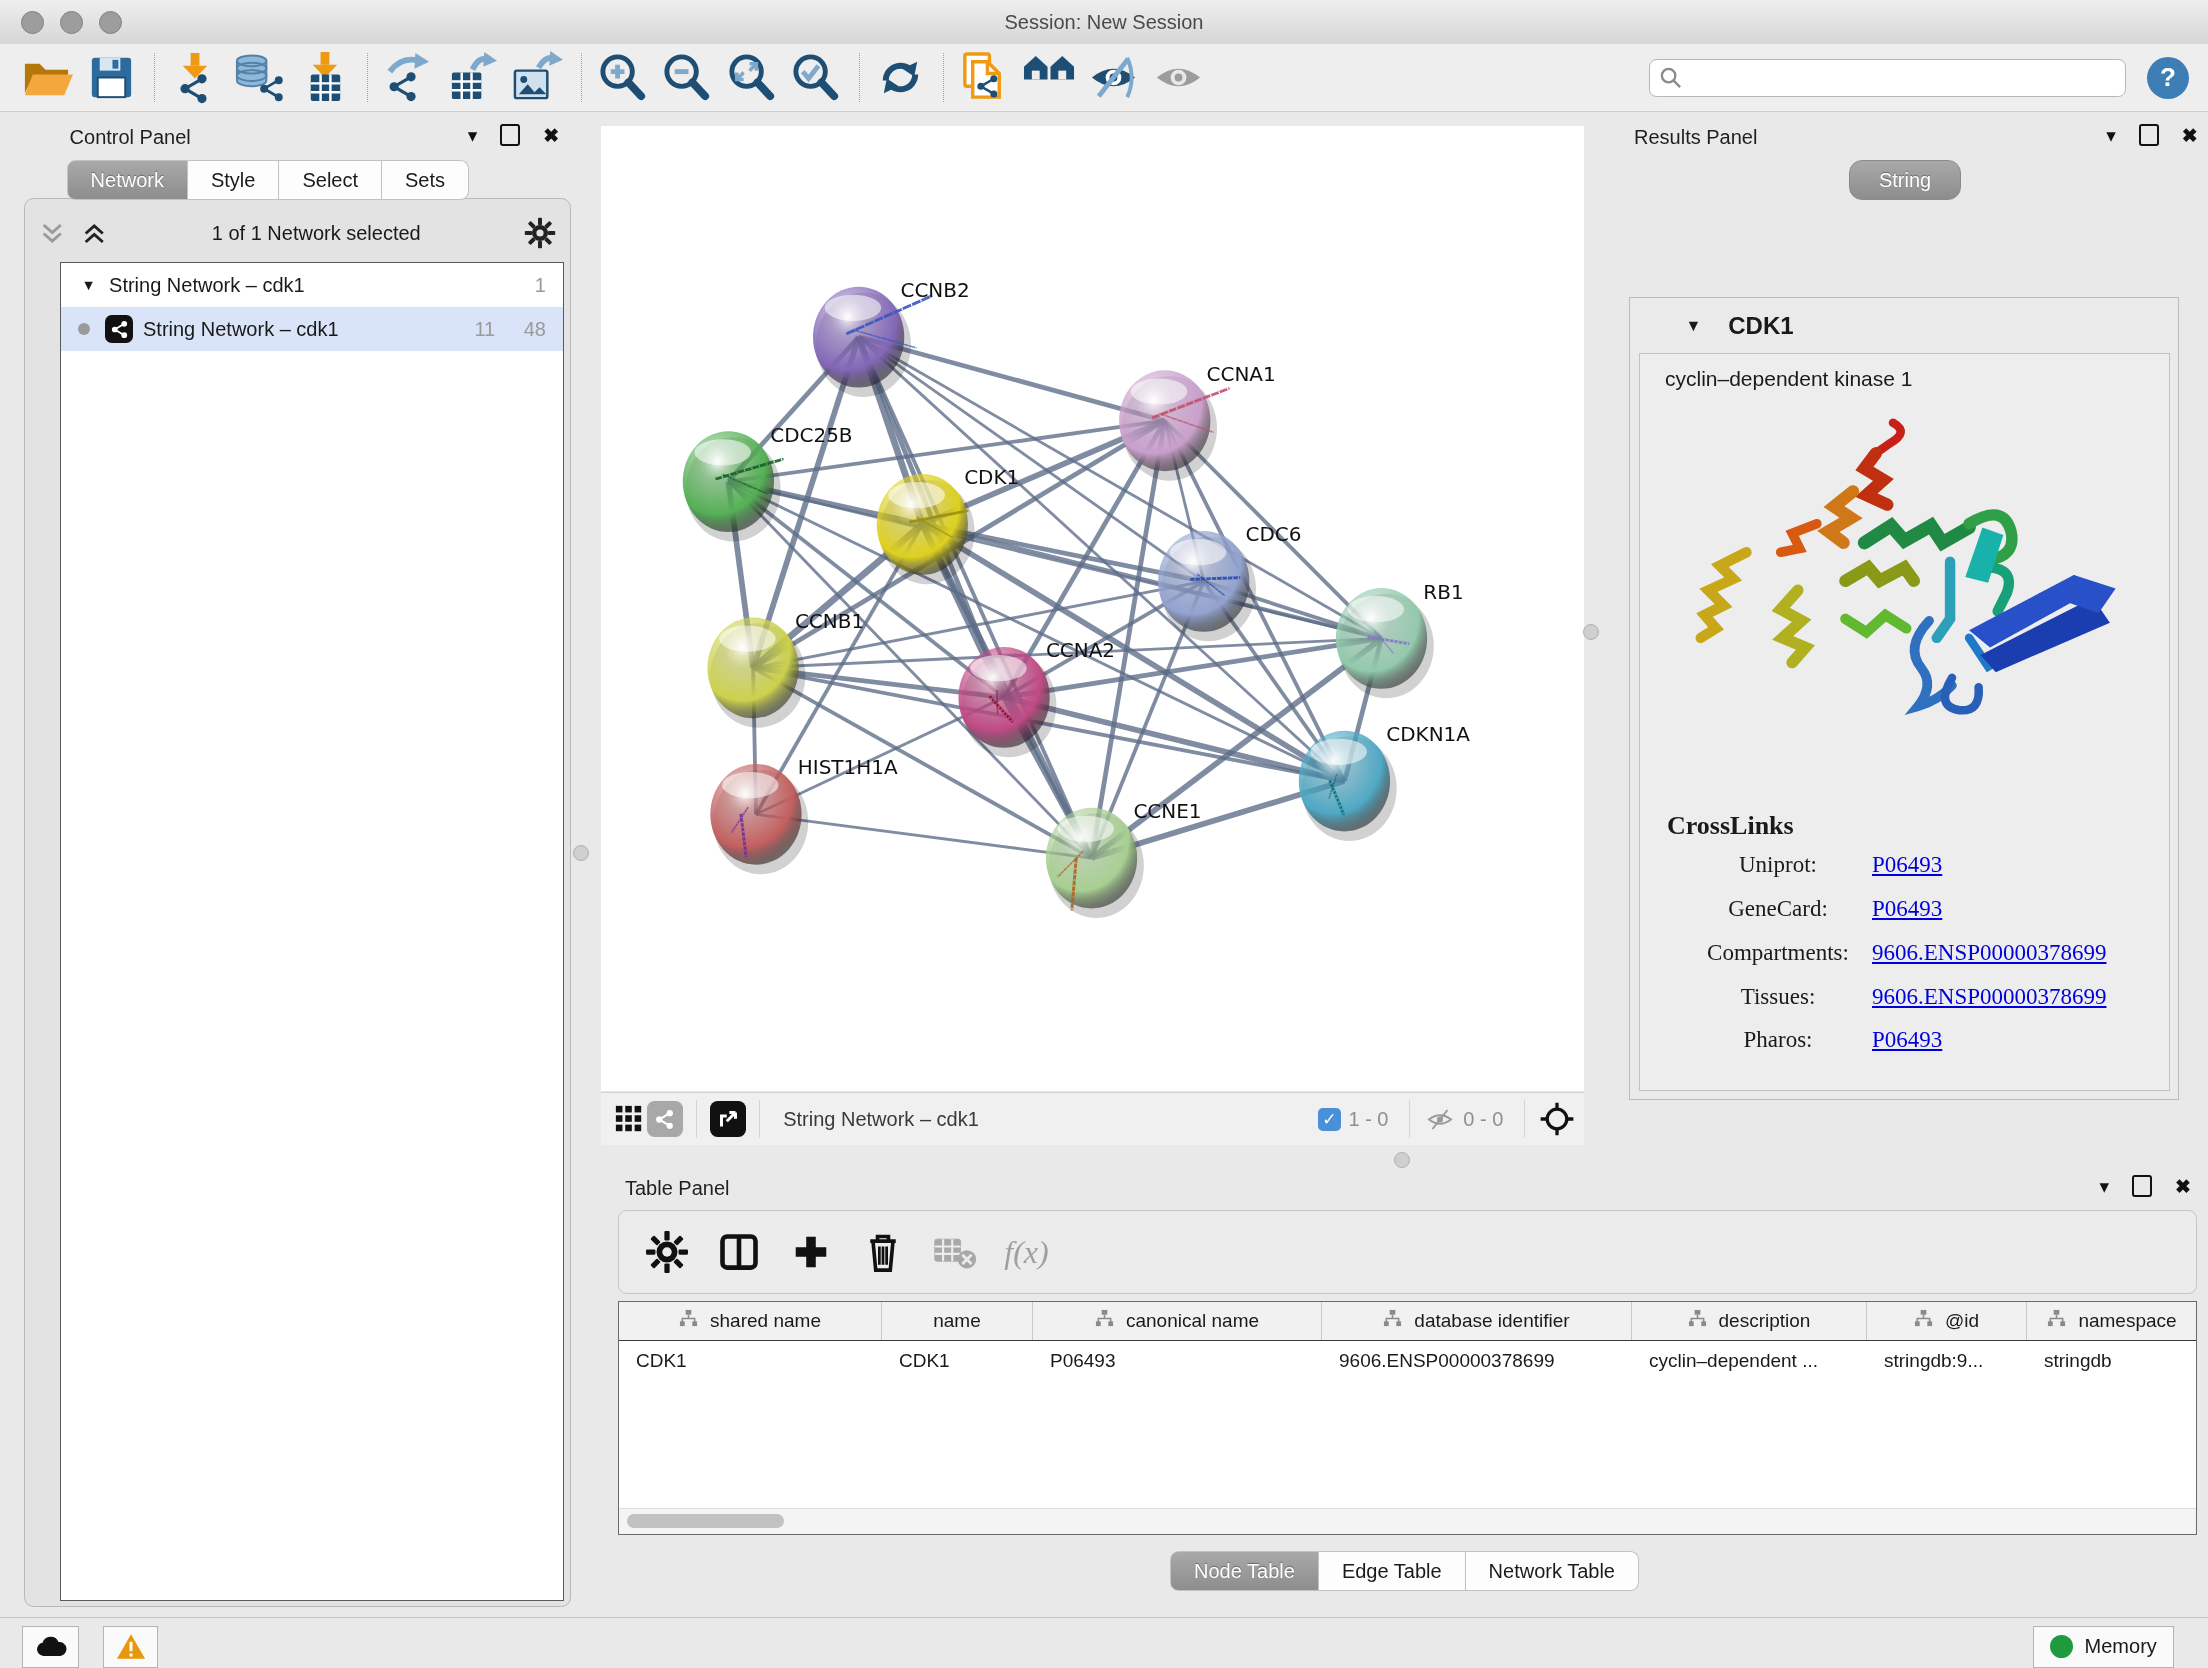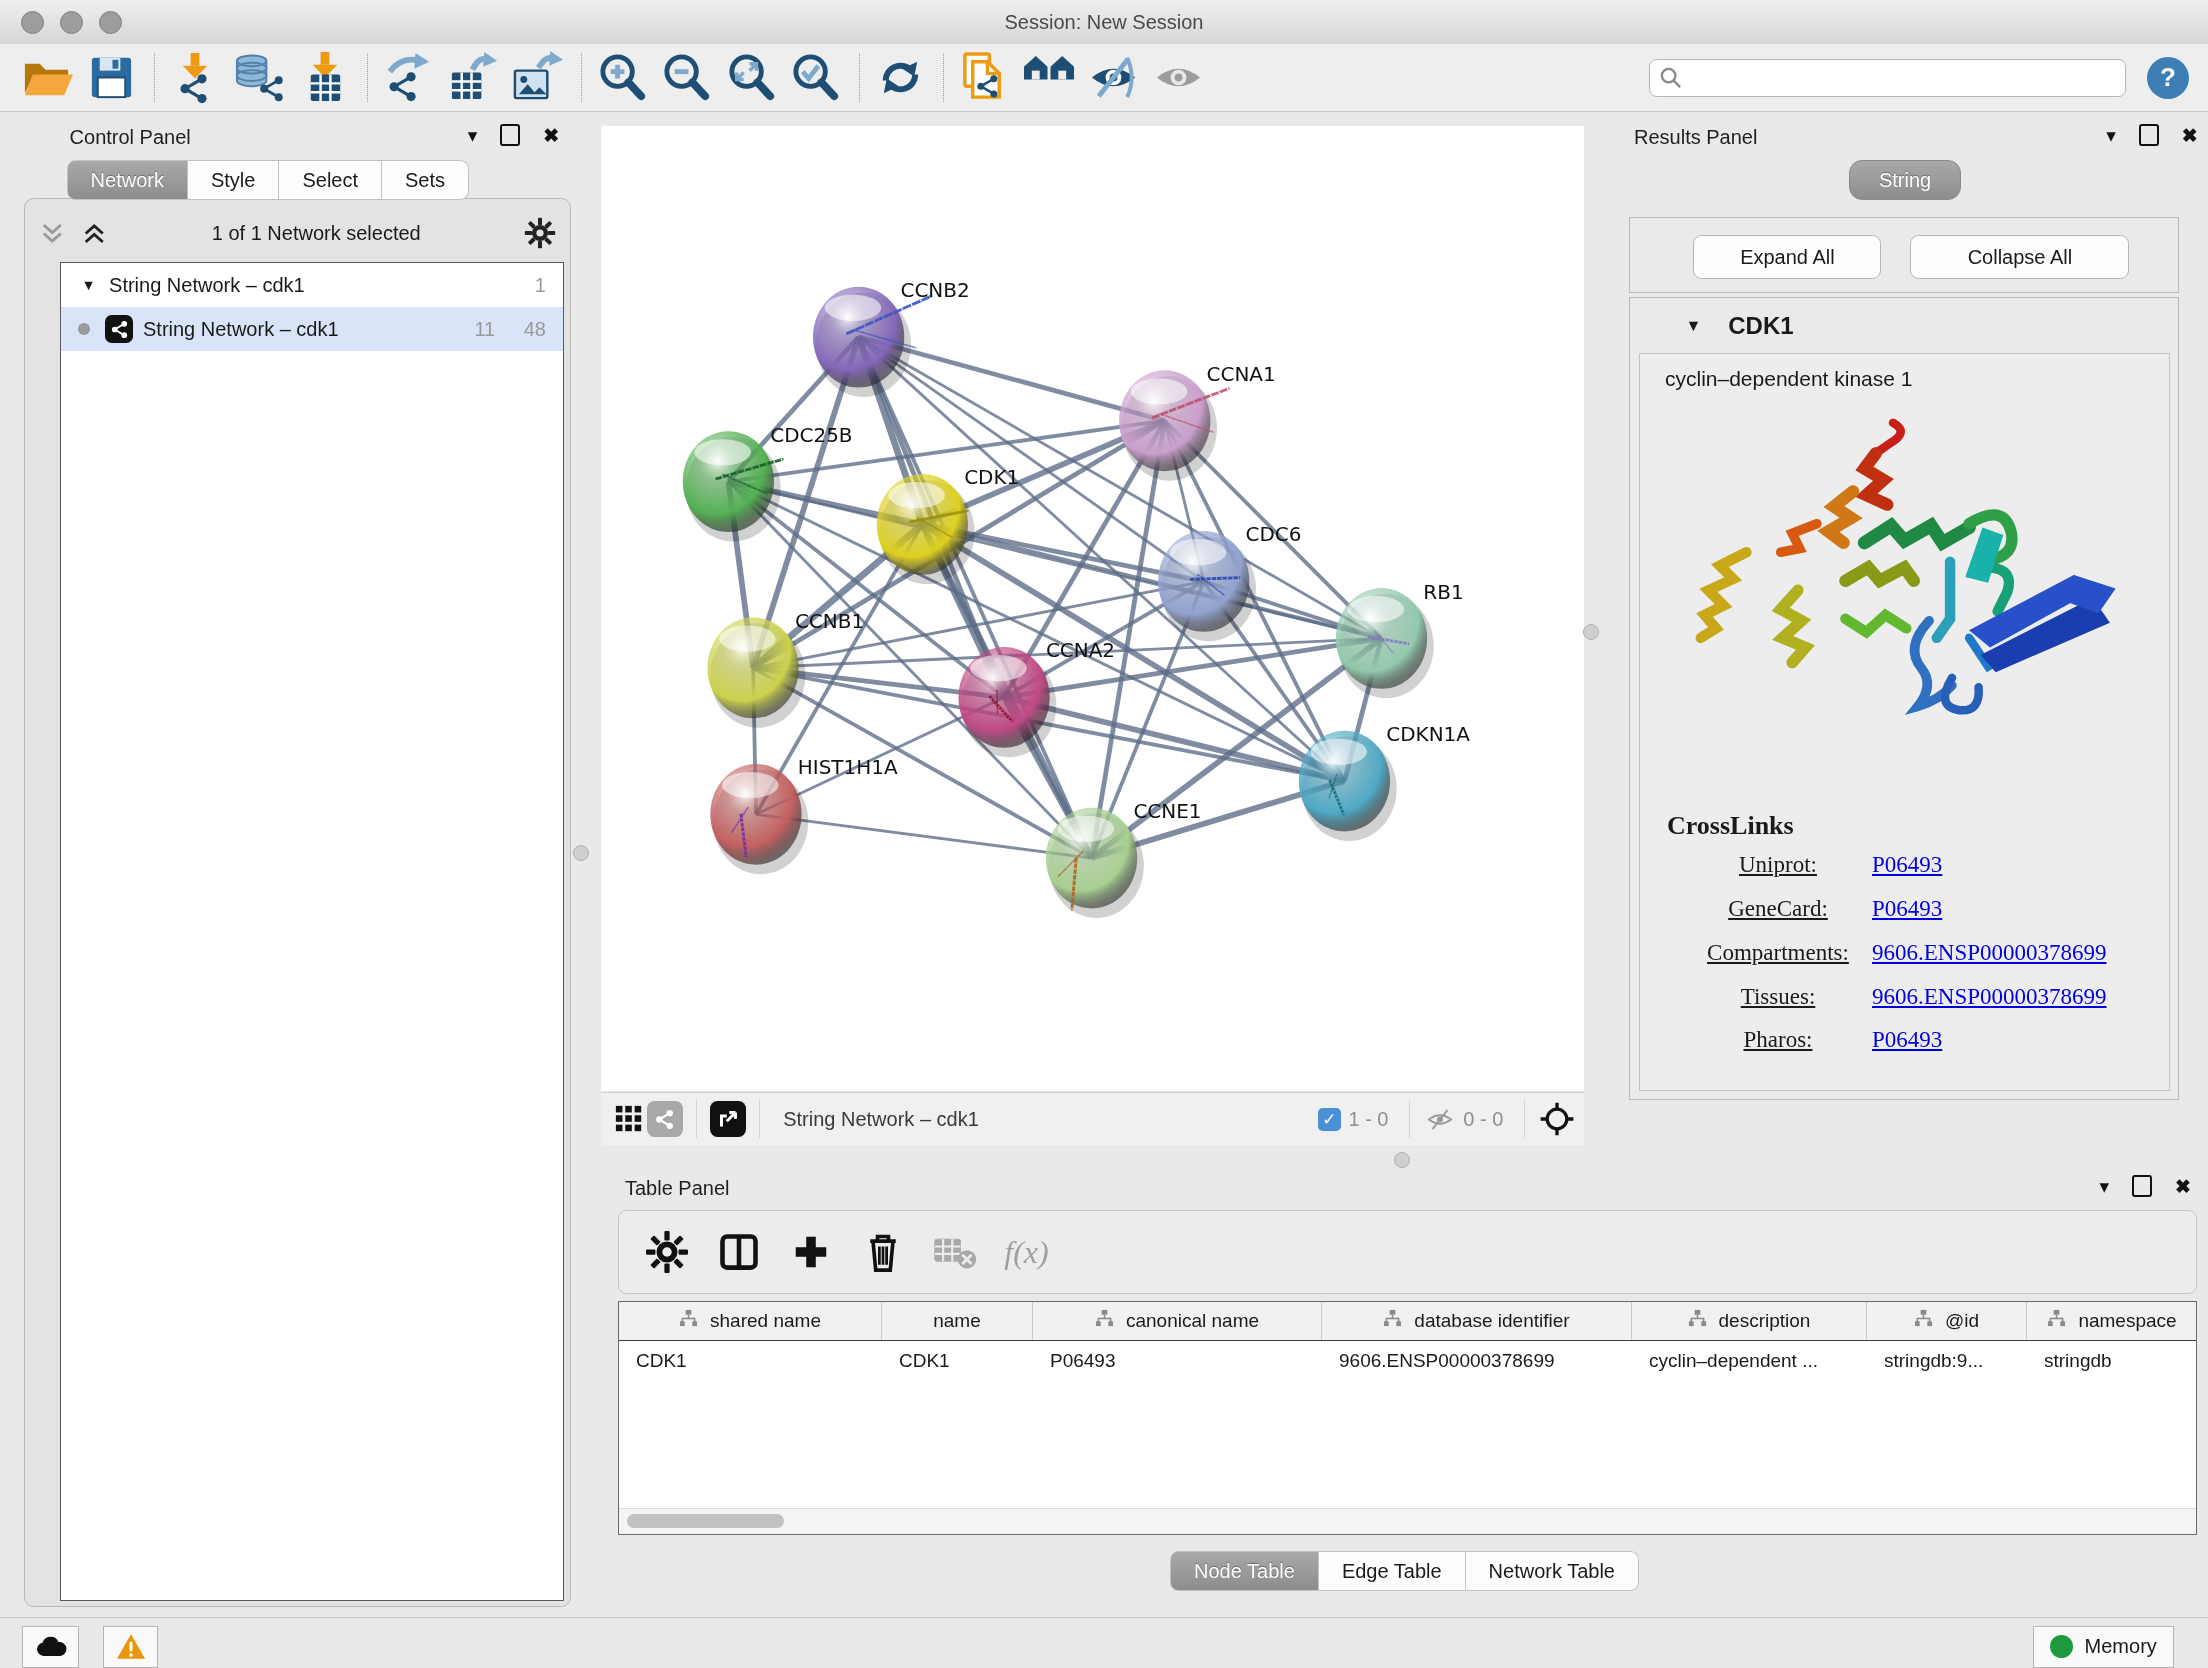--- a/index.html
+++ b/index.html
@@ -64,21 +64,21 @@
   .rp-box{position:absolute;left:12.4px;width:550px;background:#eaeaea;border:1.9px solid #bbb;box-sizing:border-box;}
   #rp-box1{top:99px;height:76px;}
   #rp-box1 .btn{position:absolute;top:17px;height:42px;background:#fdfdfd;border:1px solid #b4b4b4;border-radius:8.6px;
     font-size:20px;display:flex;align-items:center;justify-content:center;}
   #rp-box2{top:179px;height:803px;}
   .cdk-header{height:55px;display:flex;align-items:center;font-size:24px;font-weight:bold;}
   .rp-inner{position:absolute;left:8.6px;right:8.6px;top:55px;bottom:7.6px;background:#ededed;border:1px solid #c2c2c2;}
   .rp-desc{position:absolute;left:25px;top:13.3px;font-size:21px;}
   .xl-title{position:absolute;left:27px;top:457px;font-family:"Liberation Serif",serif;font-weight:bold;font-size:26px;}
   .xl-row{position:absolute;left:44px;font-family:"Liberation Serif",serif;font-size:23px;}
-  .xl-row .lbl{display:inline-block;width:188px;text-decoration:underline;}
+  .xl-row .lbl{display:inline-block;width:188px;}
   .xl-row a{color:#0000dd;text-decoration:underline;}
   
   #table-panel{position:absolute;left:601px;top:1172px;width:1607px;height:436px;}
   #table-panel .panel-title{position:absolute;left:24px;top:4.8px;}
   .tp-toolbar{position:absolute;left:17px;right:11.4px;top:38px;height:84px;background:#ececec;
     border:1px solid #c6c6c6;border-radius:8.6px;display:flex;align-items:center;padding-left:23px;box-sizing:border-box;}
   .tp-toolbar .ti{width:49px;height:49px;margin-right:23px;display:flex;align-items:center;justify-content:center;}
   .fx{font-family:"Liberation Serif",serif;font-style:italic;font-size:32px;color:#9f9f9f;}
   .tbl-box{position:absolute;left:17px;right:11.4px;top:129px;height:234px;background:#fff;
     border:1.9px solid #6a6a6a;box-sizing:border-box;overflow:hidden;}
@@ -625,24 +625,20 @@
 <div class="dot-splitter" style="left:1394px;top:1152px;"></div>
 
 <div id="results-panel">
   <div class="panel-title">Results Panel</div>
   <div class="panel-ctrls" style="right:11.4px;top:5.7px;">
     <span>▾</span>
     <span class="float-box"></span>
     <span style="font-weight:bold;">✖</span>
   </div>
   <div class="string-tab">String</div>
-  <div class="rp-box" id="rp-box1">
-    <div class="btn" style="left:63px;width:186px;">Expand All</div>
-    <div class="btn" style="left:280px;width:217px;">Collapse All</div>
-  </div>
   <div class="rp-box" id="rp-box2">
     <div class="cdk-header">
       <span style="padding:0 27px 0 55px;font-size:16px;">▼</span>
       <span>CDK1</span>
     </div>
     <div class="rp-inner">
       <div class="rp-desc">cyclin–dependent kinase 1</div>
       <svg width="495" height="373" viewBox="0 0 520 392" style="position:absolute;left:15px;top:46px;">
         <g fill="none" stroke-linecap="round">
           <path d="M250 24q18 10-4 22l-14 10" stroke="#c82018" stroke-width="9"></path>

